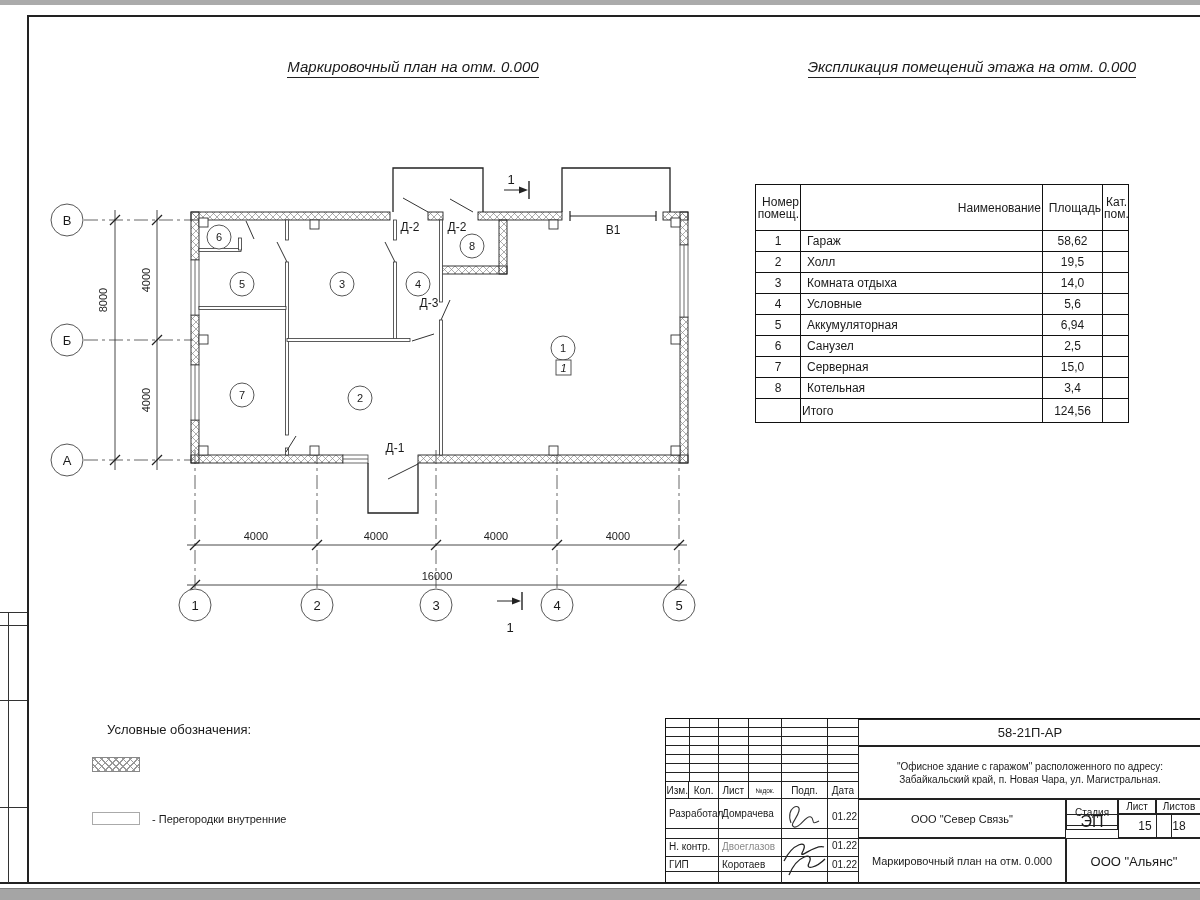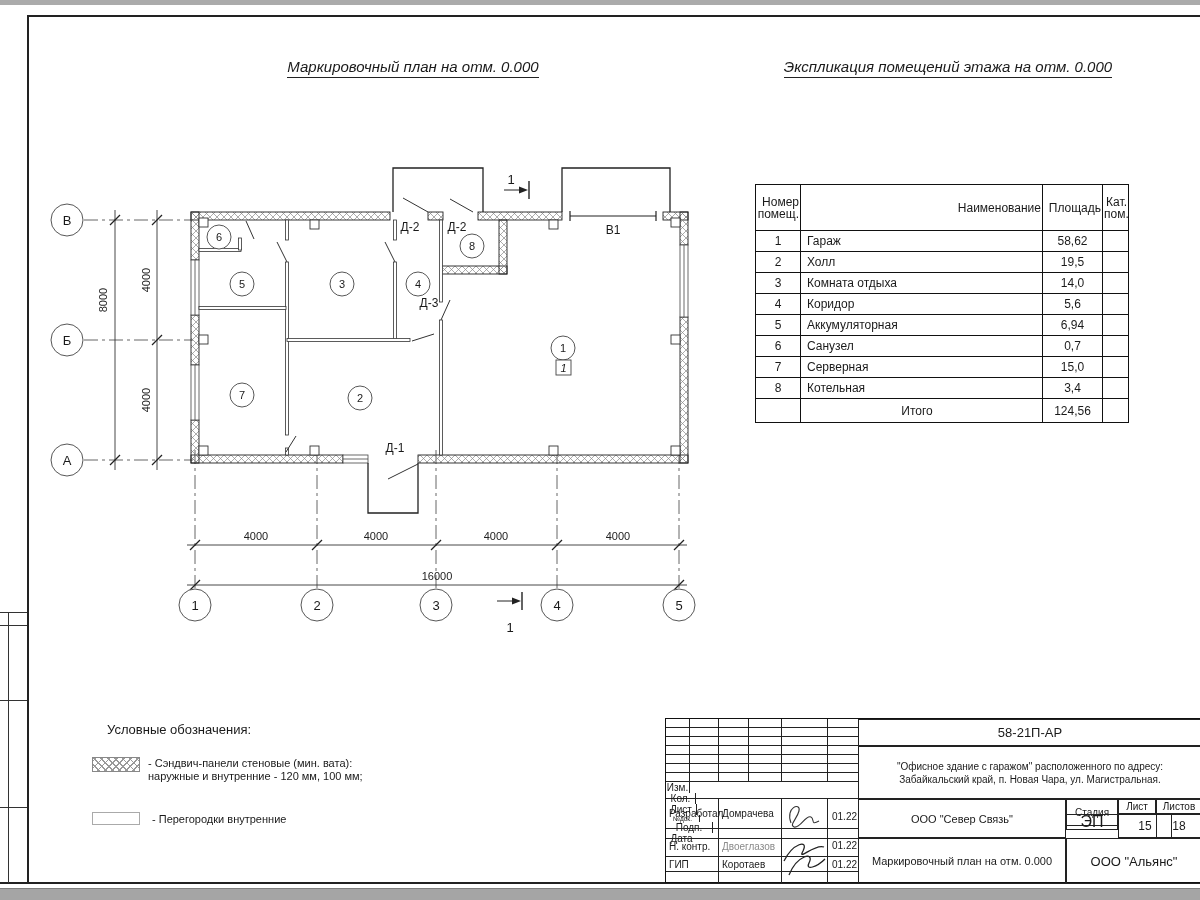--- a/index.html
+++ b/index.html
@@ -17,39 +17,39 @@
   
   .dwg-title{font-size:15px;font-style:italic;text-align:center;}
   .dwg-title span{display:inline-block;border-bottom:1px solid #222;padding-bottom:2px;}
   
   table.sched{border-collapse:collapse;table-layout:fixed;width:373px;background:#fff;}
   table.sched td,table.sched th{border:1.3px solid #111;font-weight:normal;overflow:hidden;}
   table.sched th{font-size:12px;text-align:right;line-height:12px;}
   table.sched td{font-size:12px;}
   td.c{text-align:center;}
   td.nm{padding-left:6px;}
-  td.tot{text-align:center;padding-right:10px;}
+  td.tot{text-align:left;padding-right:10px;}
   
   .small-tx{font-size:11px;line-height:13px;}
   .sw{border:1px solid #888;background:#fff;}
   .sw.hatch{background-image:
      repeating-linear-gradient(45deg,transparent 0,transparent 4px,#999 4px,#999 5px),
      repeating-linear-gradient(-45deg,transparent 0,transparent 4px,#999 4px,#999 5px);}
   
   #tb{left:665px;top:718px;width:535px;height:165px;border:1.6px solid #111;border-right:none;background:#fff;}
   #tb .cell{position:absolute;box-sizing:border-box;border:1.1px solid #222;display:flex;align-items:center;justify-content:center;text-align:left;}
   #tb-grid{left:0;top:0;width:192px;height:62px;
      background-image:
        linear-gradient(#222,#222),linear-gradient(#222,#222),linear-gradient(#222,#222),
        linear-gradient(#222,#222),linear-gradient(#222,#222),
        repeating-linear-gradient(to bottom,transparent 0,transparent 8px,#222 8px,#222 9px);
      background-position:23px 0,52px 0,82px 0,115px 0,161px 0,0 0;
      background-size:1px 100%,1px 100%,1px 100%,1px 100%,1px 100%,100% 100%;
      background-repeat:no-repeat,no-repeat,no-repeat,no-repeat,no-repeat,repeat;}
-  #tb-header{left:0;top:62px;width:192px;height:18px;display:flex;border-top:1px solid #222;border-bottom:1px solid #222;flex-direction:column;}
+  #tb-header{left:0;top:62px;width:192px;height:18px;display:flex;border-top:1px solid #222;border-bottom:1px solid #222;}
   #tb-header span{display:flex;align-items:center;justify-content:center;border-right:1px solid #222;font-size:10px;}
   #tb-rows{left:0;top:80px;width:192px;height:85px;}
   #tb-rows .vl{position:absolute;top:0;height:85px;width:1px;background:#222;}
   #tb-rows .hl{position:absolute;left:0;width:192px;height:1px;background:#222;}
   #tb-rows .tx{position:absolute;font-size:10px;white-space:nowrap;}
   .gray{color:#8a8a8a;}
 </style>
 </head>
 <body>
 
@@ -61,21 +61,21 @@
   <div class="abs frame-left"></div>
   <div class="abs frame-bottom"></div>
 
   <div class="abs lsv" style="left:8px;top:612px;height:271px;"></div>
   <div class="abs lsh" style="left:0;top:612px;width:27px;"></div>
   <div class="abs lsh" style="left:0;top:625px;width:27px;"></div>
   <div class="abs lsh" style="left:0;top:700px;width:27px;"></div>
   <div class="abs lsh" style="left:0;top:807px;width:27px;"></div>
 
   <div class="abs dwg-title" style="left:240px;top:58px;width:346px;"><span>Маркировочный план на отм. 0.000</span></div>
-  <div class="abs dwg-title" style="left:760px;top:58px;width:376px;"><span>Экспликация помещений этажа на отм. 0.000</span></div>
+  <div class="abs dwg-title" style="left:760px;top:58px;width:376px;text-align:right;"><span>Экспликация помещений этажа на отм. 0.000</span></div>
 
   <svg class="abs" style="left:0;top:0;" width="1200" height="690" viewBox="0 0 1200 690">
     <defs>
       <pattern id="xh" width="7" height="7" patternUnits="userSpaceOnUse">
         <path d="M0,7 L7,0 M0,0 L7,7" stroke="#8a8a8a" stroke-width="0.7"></path>
       </pattern>
     </defs>
 
     <g stroke="#555" stroke-width="0.9" stroke-dasharray="14 4 3 4">
       <line x1="84" y1="220" x2="193" y2="220"></line>
@@ -293,34 +293,34 @@
           <td></td>
         </tr>
     <tr style="height:21px">
           <td class="c">3</td>
           <td class="nm">Комната отдыха</td>
           <td class="c">14,0</td>
           <td></td>
         </tr>
     <tr style="height:21px">
           <td class="c">4</td>
-          <td class="nm">Коридор</td>
+          <td class="nm">Условные</td>
           <td class="c">5,6</td>
           <td></td>
         </tr>
     <tr style="height:21px">
           <td class="c">5</td>
           <td class="nm">Аккумуляторная</td>
           <td class="c">6,94</td>
           <td></td>
         </tr>
     <tr style="height:21px">
           <td class="c">6</td>
           <td class="nm">Санузел</td>
-          <td class="c">0,7</td>
+          <td class="c">2,5</td>
           <td></td>
         </tr>
     <tr style="height:21px">
           <td class="c">7</td>
           <td class="nm">Серверная</td>
           <td class="c">15,0</td>
           <td></td>
         </tr>
     <tr style="height:21px">
           <td class="c">8</td>
@@ -332,24 +332,20 @@
           <td></td>
           <td class="tot">Итого</td>
           <td class="c">124,56</td>
           <td></td>
         </tr>
   </tbody>
     </table>
 
   <div class="abs" style="left:107px;top:722px;font-size:13px;">Условные обозначения:</div>
   <div class="abs sw hatch" style="left:92px;top:757px;width:48px;height:15px;"></div>
-  <div class="abs small-tx" style="left:148px;top:757px;width:260px;">
-    <div>- Сэндвич-панели стеновые (мин. вата):</div>
-    <div>наружные и внутренние - 120 мм, 100 мм;</div>
-  </div>
   <div class="abs sw" style="left:92px;top:812px;width:48px;height:13px;border-color:#aaa;"></div>
   <div class="abs small-tx" style="left:152px;top:813px;width:220px;">- Перегородки внутренние</div>
 
 
   <div id="tb" class="abs">
     <div id="tb-grid" class="abs"></div>
     <div id="tb-header" class="abs">
       <span style="width:23px">Изм.</span>
       <span style="width:29px">Кол.</span>
       <span style="width:30px">Лист</span>

